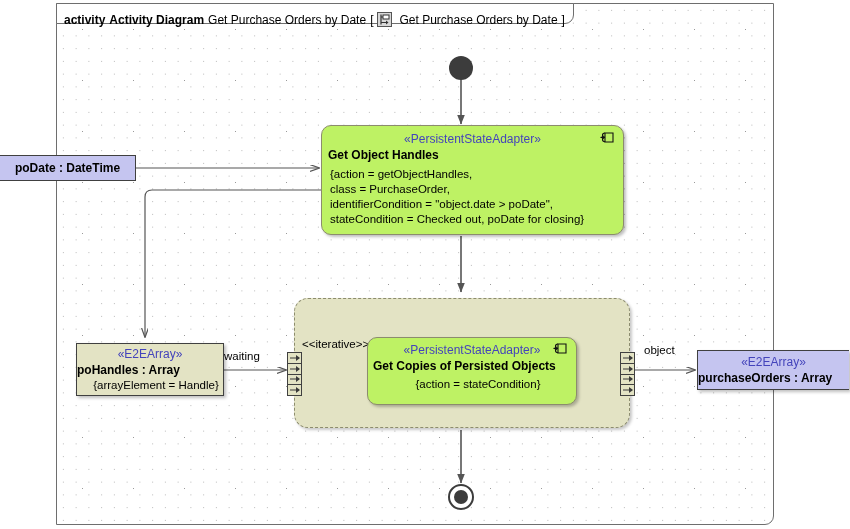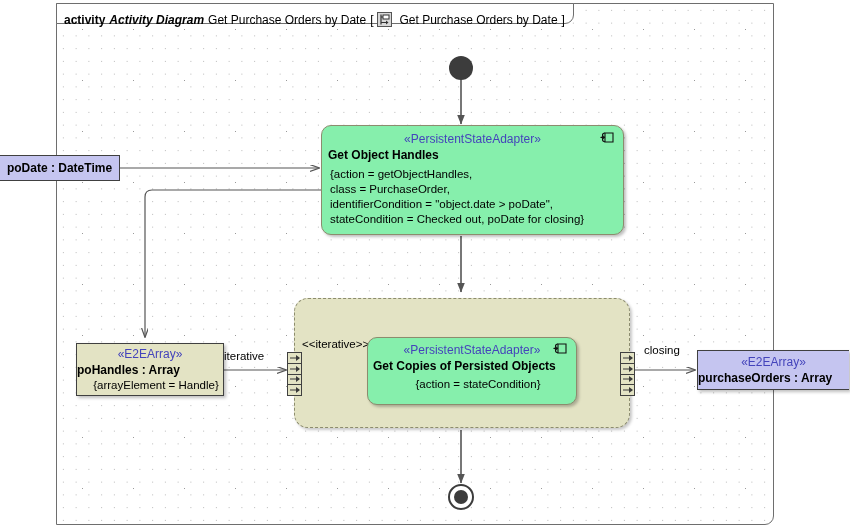--- a/index.html
+++ b/index.html
@@ -76,21 +76,21 @@
   .props {
     font-size: 11.5px;
     color: #000;
     line-height: 15px;
     padding-left: 12px;
   }
 
   
   .action {
     position: absolute;
-    background: #86efac;
+    background: #bef264;
     border: 1px solid #8c8c6e;
     border-radius: 10px;
     box-shadow: 2px 2px 3px rgba(0,0,0,0.25);
     box-sizing: border-box;
   }
   #get-object-handles {
     left: 321px;
     top: 125px;
     width: 303px;
     height: 110px;
@@ -112,21 +112,21 @@
     border: 1px solid #404040;
     box-sizing: border-box;
     box-shadow: 2px 2px 3px rgba(0,0,0,0.25);
   }
   .objnode.olive { background: #e3e3c4; }
   .objnode.lilac { background: #c5c5f0; }
 
   #po-date {
     left: 0px;
     top: 155px;
-    width: 120px;
+    width: 136px;
     height: 26px;
     display: flex;
     align-items: center;
     justify-content: center;
     box-shadow: none;
     border-left: none;
   }
   #po-handles {
     left: 76px;
     top: 343px;
@@ -266,21 +266,21 @@
     <line x1="461" y1="430" x2="461" y2="483" stroke="#555555" stroke-width="1.6" marker-end="url(#arrowsolid)"></line>
 
     <circle cx="461" cy="68" r="12" fill="#3c3c3c"></circle>
 
     <circle cx="461" cy="497" r="12" fill="#ffffff" stroke="#3c3c3c" stroke-width="2"></circle>
     <circle cx="461" cy="497" r="7" fill="#3c3c3c"></circle>
   </svg>
 
   <div class="frame-tab">
     <span class="kw">activity</span>
-    <span class="kw" style="margin-left:4px;font-style:italic;">Activity Diagram</span>
+    <span class="kw" style="margin-left:4px;">Activity Diagram</span>
     <span class="nm">Get Purchase Orders by Date</span>
     <span class="br">[</span>
     <span class="tab-icon">
       <svg width="15" height="15" viewBox="0 0 15 15">
         <rect x="0.5" y="0.5" width="14" height="14" fill="#d8d8d8" stroke="#555"></rect>
         <line x1="4" y1="2.5" x2="4" y2="12.5" stroke="#333" stroke-width="1.2"></line>
         <rect x="6" y="3" width="6" height="4" fill="#fff" stroke="#333" stroke-width="1"></rect>
         <line x1="4" y1="5" x2="6" y2="5" stroke="#333" stroke-width="1"></line>
         <line x1="4" y1="10.5" x2="9" y2="10.5" stroke="#333" stroke-width="1"></line>
         <path d="M9,8.5 L11.5,10.5 L9,12.5" fill="#333"></path>
@@ -351,16 +351,16 @@
     <div class="stereo">«E2EArray»</div>
     <div class="nodename">poHandles : Array</div>
     <div class="props">{arrayElement = Handle}</div>
   </div>
 
   <div class="objnode lilac" id="purchase-orders">
     <div class="stereo">«E2EArray»</div>
     <div class="nodename">purchaseOrders : Array</div>
   </div>
 
-  <div class="edge-label" id="label-pohandle">iterative</div>
-  <div class="edge-label" id="label-object">closing</div>
+  <div class="edge-label" id="label-pohandle">waiting</div>
+  <div class="edge-label" id="label-object">object</div>
 
 </div>
 
 </body></html>

